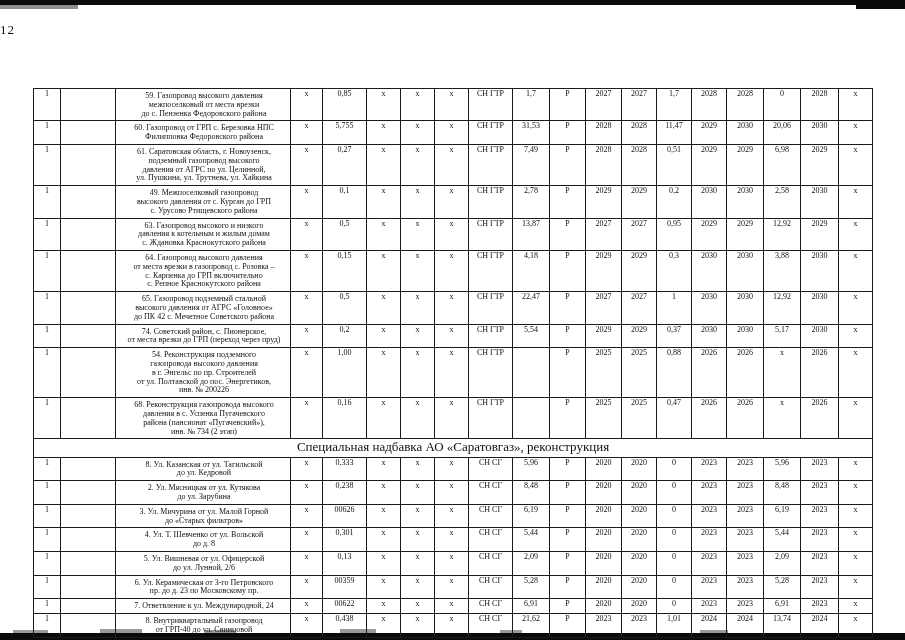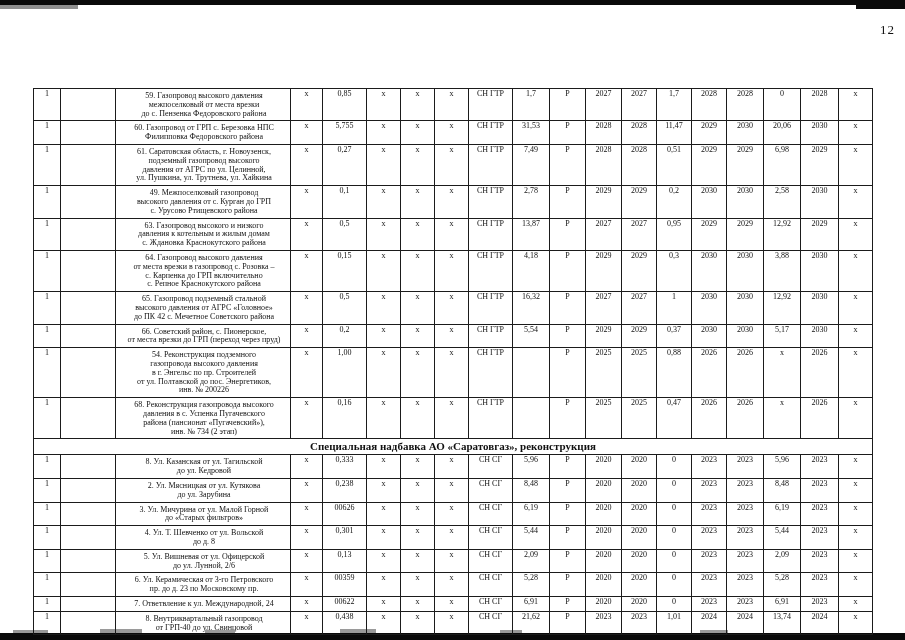--- a/index.html
+++ b/index.html
@@ -7,41 +7,41 @@
     width:905px;height:640px;position:relative;overflow:hidden;
     background:#ffffff;color:#111;
     font-family:"Liberation Serif", serif;
   }
   .scan-bar-top{position:absolute;top:0;left:0;width:905px;height:5px;background:#0a0a0a;}
   .scan-bar-top-left{position:absolute;top:0;left:0;width:78px;height:9px;background:#8f8f8f;z-index:0;}
   .scan-bar-top-right{position:absolute;top:0;left:856px;width:49px;height:9px;background:#0a0a0a;}
   .scan-bar-bottom{position:absolute;top:633px;left:0;width:905px;height:7px;background:#0a0a0a;}
   .smudge{position:absolute;background:#9a9a9a;}
   .page-number{
-    position:absolute;top:22px;left:0;width:895px;text-align:right;
+    position:absolute;top:22px;left:0;width:895px;text-align:left;
     font-size:13px;letter-spacing:1px;
   }
   table.doc{
     position:absolute;left:33px;top:88px;width:839px;
     border-collapse:collapse;table-layout:fixed;
   }
   table.doc td{
     border:1px solid #1b1b1b;
     font-family:"Liberation Serif", serif;
     font-size:8px;line-height:1.1;
     vertical-align:top;text-align:center;
     padding:1px 1px 2px;
     overflow:hidden;
   }
   table.doc td.desc{
     text-align:center;white-space:pre-line;
     padding:3px 2px 2px 4px;
   }
   table.doc td.section{
-    text-align:center;font-size:11px;padding:1px 1px 2px;font-weight:bold;
+    text-align:center;font-size:13px;padding:1px 1px 2px;
   }
 </style>
 </head>
 <body>
 
 <div class="scan-bar-top-left"></div>
 <div class="scan-bar-top"></div>
 <div class="scan-bar-top-right"></div>
 <div class="smudge" style="left:13px;top:630px;width:35px;height:3px;"></div>
 <div class="smudge" style="left:100px;top:629px;width:42px;height:4px;"></div>
@@ -220,35 +220,35 @@
         <td class="num"></td>
         <td class="desc">65. Газопровод подземный стальной
 высокого давления от АГРС «Головное»
 до ПК 42 с. Мечетное Советского района</td>
         <td class="num">x</td>
         <td class="num">0,5</td>
         <td class="num">x</td>
         <td class="num">x</td>
         <td class="num">x</td>
         <td class="num">СН ГТР</td>
-        <td class="num">16,32</td>
+        <td class="num">22,47</td>
         <td class="num">Р</td>
         <td class="num">2027</td>
         <td class="num">2027</td>
         <td class="num">1</td>
         <td class="num">2030</td>
         <td class="num">2030</td>
         <td class="num">12,92</td>
         <td class="num">2030</td>
         <td class="num">x</td>
       </tr>
       <tr>
         <td class="num">1</td>
         <td class="num"></td>
-        <td class="desc">66. Советский район, с. Пионерское,
+        <td class="desc">74. Советский район, с. Пионерское,
 от места врезки до ГРП (переход через пруд)</td>
         <td class="num">x</td>
         <td class="num">0,2</td>
         <td class="num">x</td>
         <td class="num">x</td>
         <td class="num">x</td>
         <td class="num">СН ГТР</td>
         <td class="num">5,54</td>
         <td class="num">Р</td>
         <td class="num">2029</td>

